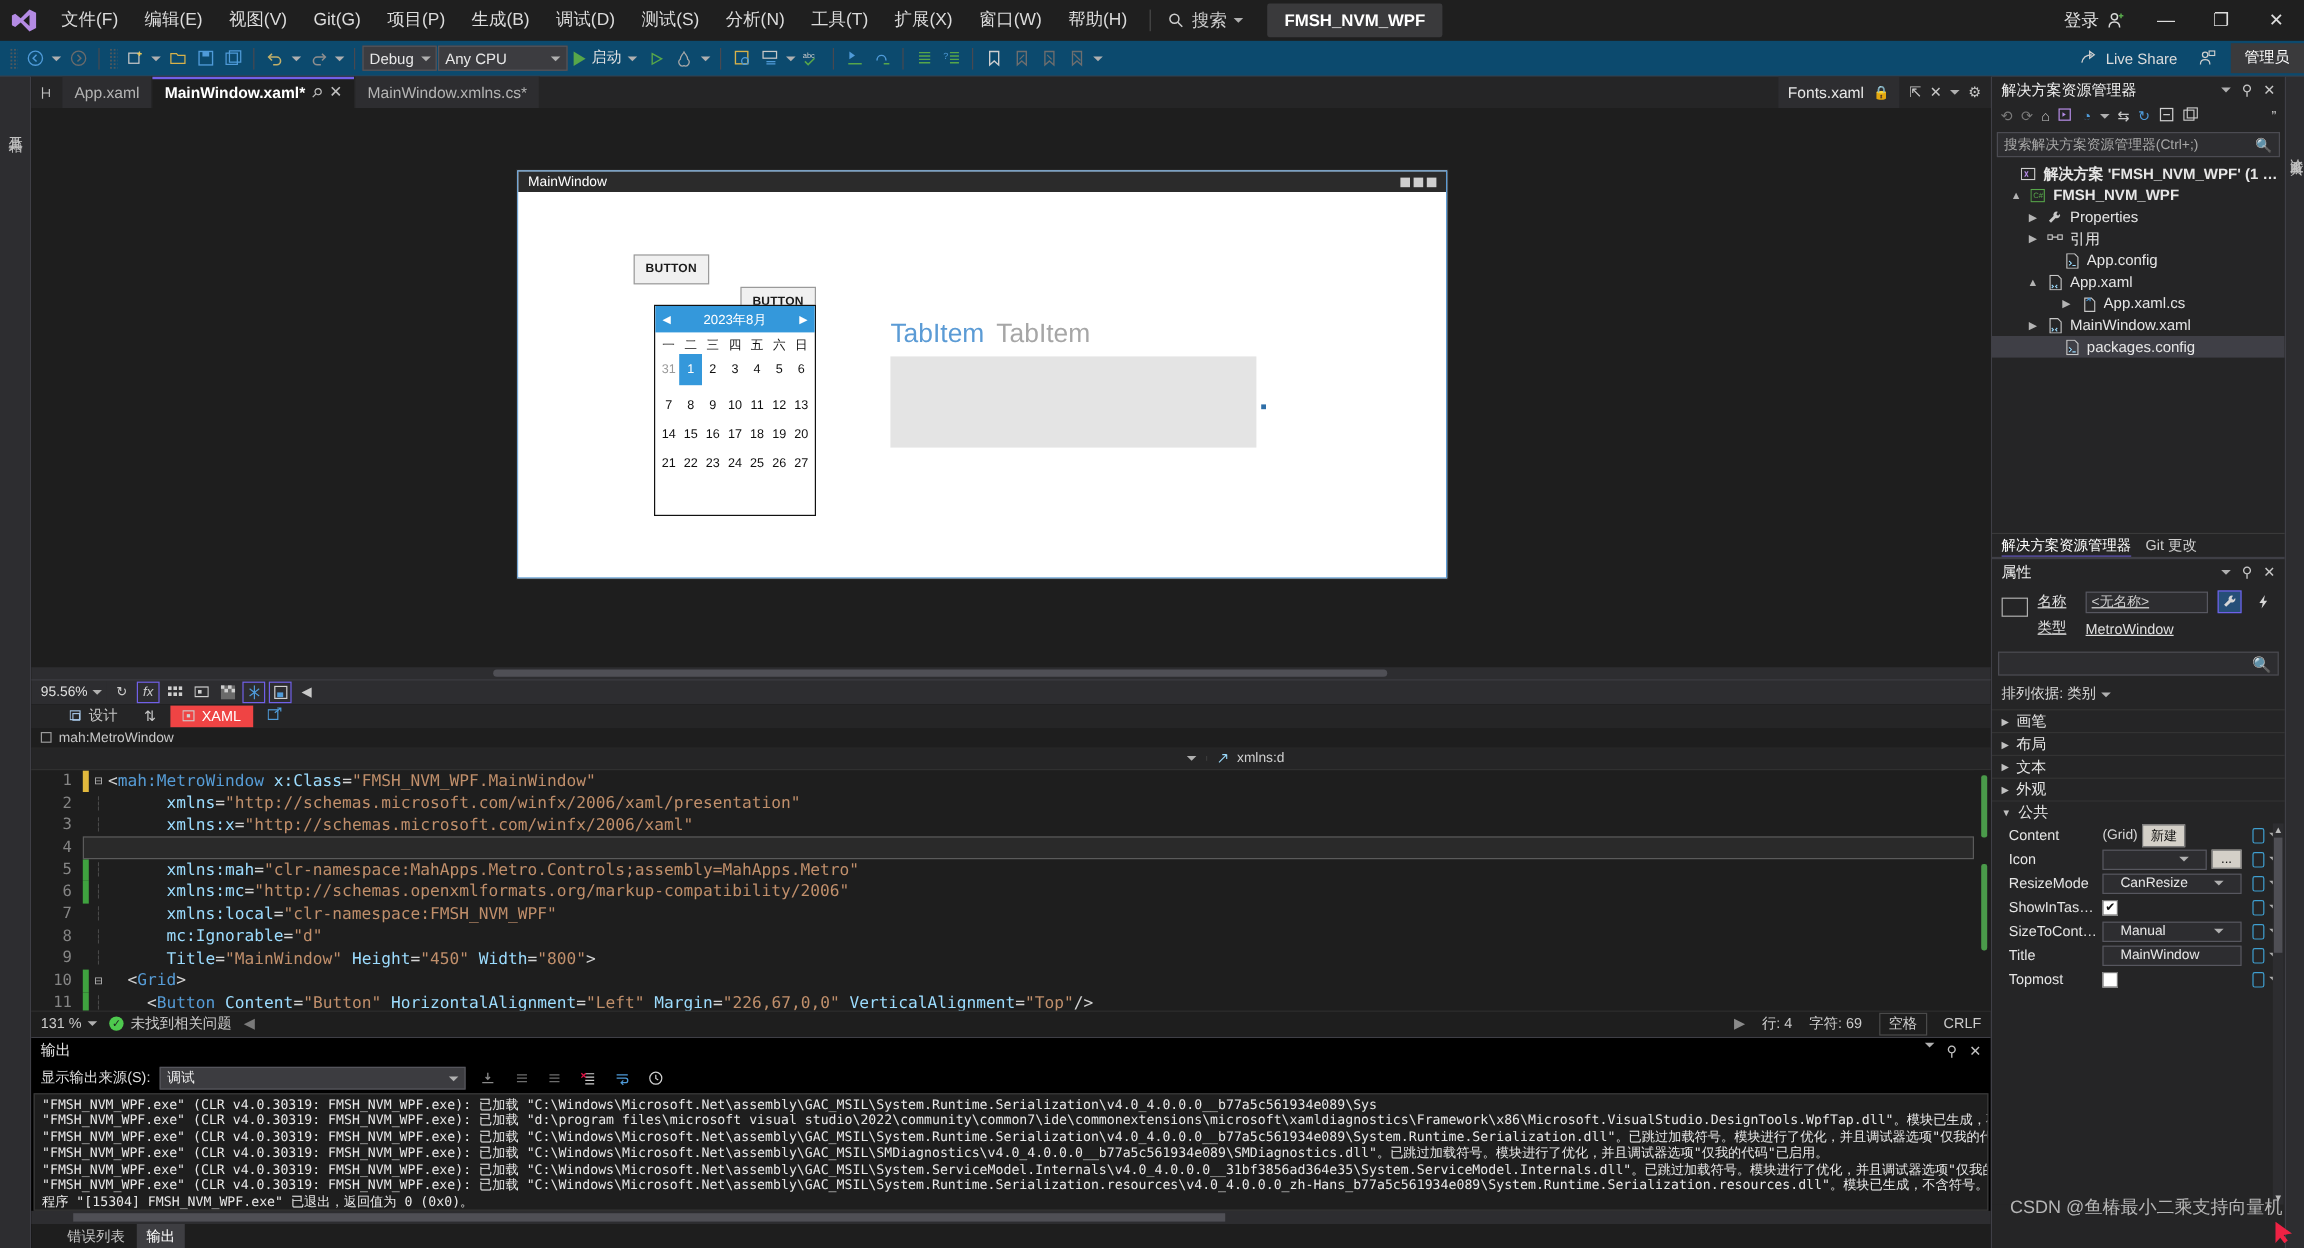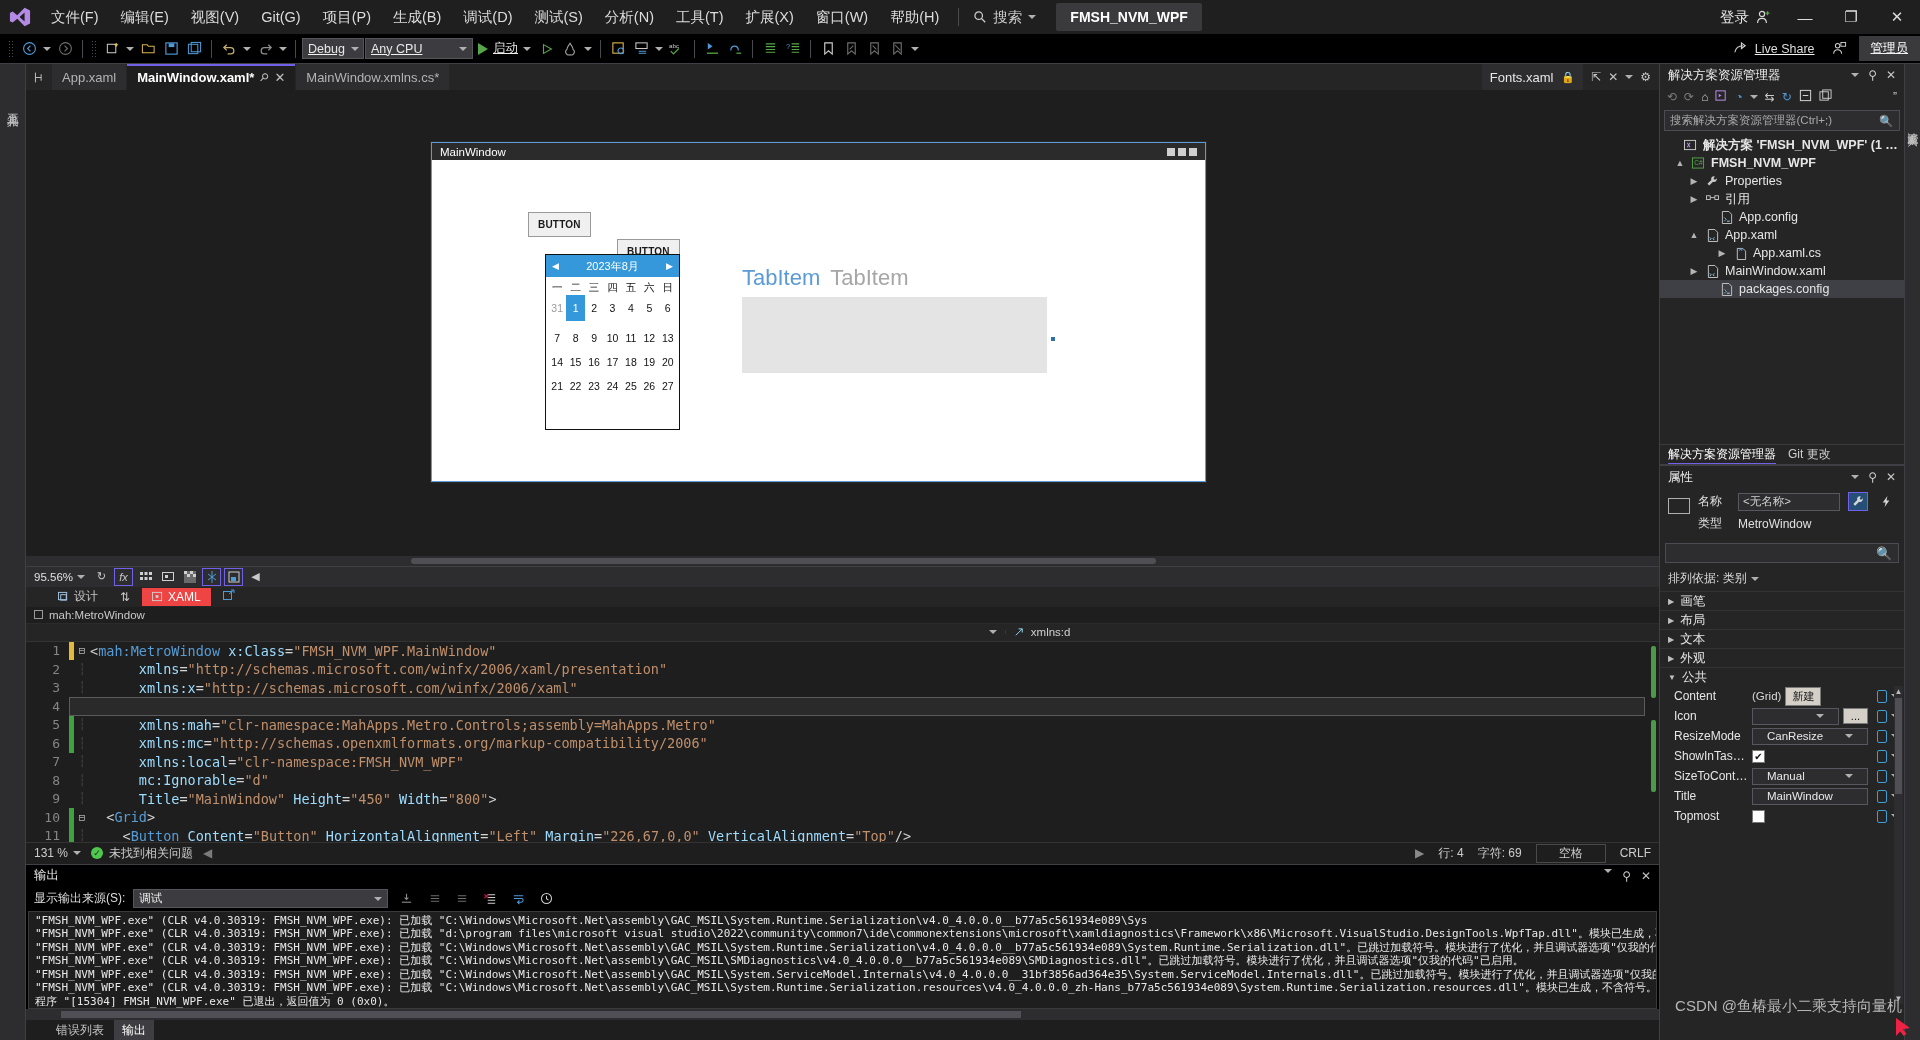--- a/index.html
+++ b/index.html
@@ -20,21 +20,21 @@
   .menu-sep { width:1px; height:18px; background:#4a4a4a; margin:0 8px; }
   .search-box { display:flex; align-items:center; gap:6px; color:#ccc; font-size:14.5px; padding:0 6px; }
   .search-box .mag { width:14px; height:14px; }
   .caret-dn { width:0;height:0;border-left:4px solid transparent;border-right:4px solid transparent;border-top:4px solid #b0b0b0; }
   .proj-badge { margin-left:14px; background:#3a3a3c; color:#fff; font-weight:bold; font-size:14px; padding:6px 14px; border-radius:2px; }
   .tb-right { margin-left:auto; display:flex; align-items:center; height:34px; }
   .signin { display:flex; align-items:center; gap:7px; color:#e6e6e6; font-size:14.5px; padding:0 10px; }
   .winbtn { width:46px; height:34px; display:flex; align-items:center; justify-content:center; color:#ddd; font-size:15px; }
 
   
-  .toolbar { height:30px; background:#000000; display:flex; align-items:center; flex:0 0 30px; padding-left:6px; gap:1px; border-bottom:1px solid #3f3f46;text-decoration:underline; }
+  .toolbar { height:30px; background:#0c4a6e; display:flex; align-items:center; flex:0 0 30px; padding-left:6px; gap:1px; border-bottom:1px solid #3f3f46; }
   .tb-grip { width:7px; height:18px; background:
       radial-gradient(#5a5a5a 35%, transparent 36%) 0 0/3px 3px; opacity:.85; margin:0 2px; }
   .tb-btn { width:22px; height:22px; display:flex; align-items:center; justify-content:center; color:#c8c8c8; font-size:13px; position:relative; }
   .tb-drop { width:12px; height:22px; display:flex; align-items:center; justify-content:center; }
   .tb-sep { width:1px; height:18px; background:#494950; margin:0 5px; }
   .combo { height:21px; background:#3c3c40; border:1px solid #55555c; color:#e8e8e8;
            display:flex; align-items:center; padding:0 5px; font-size:12.5px; position:relative; }
   .combo .cv { flex:1; }
   .combo .cd { margin-left:6px; }
   .combo.debug { width:62px; }
@@ -135,21 +135,21 @@
   .ed-right { width:14px; background:#1e1e1e; position:relative; }
   .ed-right .mini { position:absolute; right:3px; width:5px; background:#4a9a4a; border-radius:2px; }
 
   
   .edstat { height:22px; background:#1e1e1e; display:flex; align-items:center; gap:10px; padding:0 8px;
             font-size:12px; color:#ccc; border-top:1px solid #333; flex:0 0 22px; }
   .edstat .zoom { display:flex; align-items:center; gap:5px; }
   .edstat .ok { display:flex; align-items:center; gap:6px; }
   .dot-ok { width:12px; height:12px; border-radius:50%; background:#4ec94e; color:#1e1e1e; font-size:9px; display:flex; align-items:center; justify-content:center; }
   .edstat .right { margin-left:auto; display:flex; align-items:center; gap:14px; }
-  .edstat .boxed { border:1px solid #4a4a4a; padding:0 22px; }
+  .edstat .boxed { border:1px solid #4a4a4a; padding:0 7px; }
 
   
   .outpanel { flex:0 0 170px; background:#000000; border-top:1px solid #3f3f46; display:flex; flex-direction:column; }
   .out-head { height:22px; display:flex; align-items:center; padding:0 8px; font-size:12.5px; color:#e6e6e6; }
   .out-head .r { margin-left:auto; display:flex; gap:10px; color:#c4c4c4; font-size:12px; }
   .out-tools { height:24px; display:flex; align-items:center; gap:8px; padding:0 8px; }
   .out-tools .lbl { font-size:12px; color:#ddd; }
   .out-tools .osel { width:255px; height:19px; background:#3c3c40; border:1px solid #55555c; color:#eee;
                      font-size:11.5px; display:flex; align-items:center; padding:0 5px; }
   .out-tools .osel .cd { margin-left:auto; }
@@ -181,21 +181,21 @@
   .bold { font-weight:bold; }
 
   .dock-tabs { height:20px; display:flex; gap:12px; align-items:center; padding:0 8px; font-size:12px; color:#d0d0d0; background:#252526; border-top:1px solid #3a3a3a; }
   .dock-tabs .a { color:#fff; border-bottom:1px solid #7160e8; }
 
   
   .props { flex:0 0 540px; background:#252526; display:flex; flex-direction:column; border-top:2px solid #3f3f46; }
   .pr-id { display:flex; align-items:flex-start; gap:8px; padding:4px 8px; }
   .pr-thumb { width:22px; height:16px; border:1px solid #b0b0b0; margin-top:6px; }
   .pr-fields { flex:1; }
-  .pr-row { display:flex; align-items:center; gap:8px; font-size:12px; color:#e0e0e0; margin-bottom:4px; }
+  .pr-row { display:flex; align-items:center; gap:8px; font-size:12px; color:#e0e0e0; margin-bottom:4px;text-decoration:underline; }
   .pr-row .lb { width:32px; }
   .pr-name-in { flex:1; height:18px; background:#2d2d30; border:1px solid #575760; color:#cfcfcf; font-size:11.5px; padding:0 4px; display:flex; align-items:center; }
   .pr-ic { width:20px; height:19px; display:flex; align-items:center; justify-content:center; color:#d6d6d6; }
   .pr-ic.sel { border:1px solid #7160e8; }
   .pr-search { height:20px; margin:3px 5px; background:#2d2d30; border:1px solid #4b4b52; display:flex; align-items:center; padding:0 5px; }
   .pr-sort { font-size:12px; color:#ddd; padding:4px 8px; display:flex; align-items:center; gap:4px; }
   .pr-cat { height:19px; display:flex; align-items:center; gap:6px; font-size:12.5px; color:#e6e6e6; padding:0 8px; border-top:1px solid #333; }
   .pr-cat .ar { font-size:8px; color:#c0c0c0; }
   .pr-list { flex:1; overflow:hidden; position:relative; }
   .prow { display:flex; align-items:center; height:20px; font-size:12px; color:#e6e6e6; padding:0 4px 0 14px; gap:4px; }

